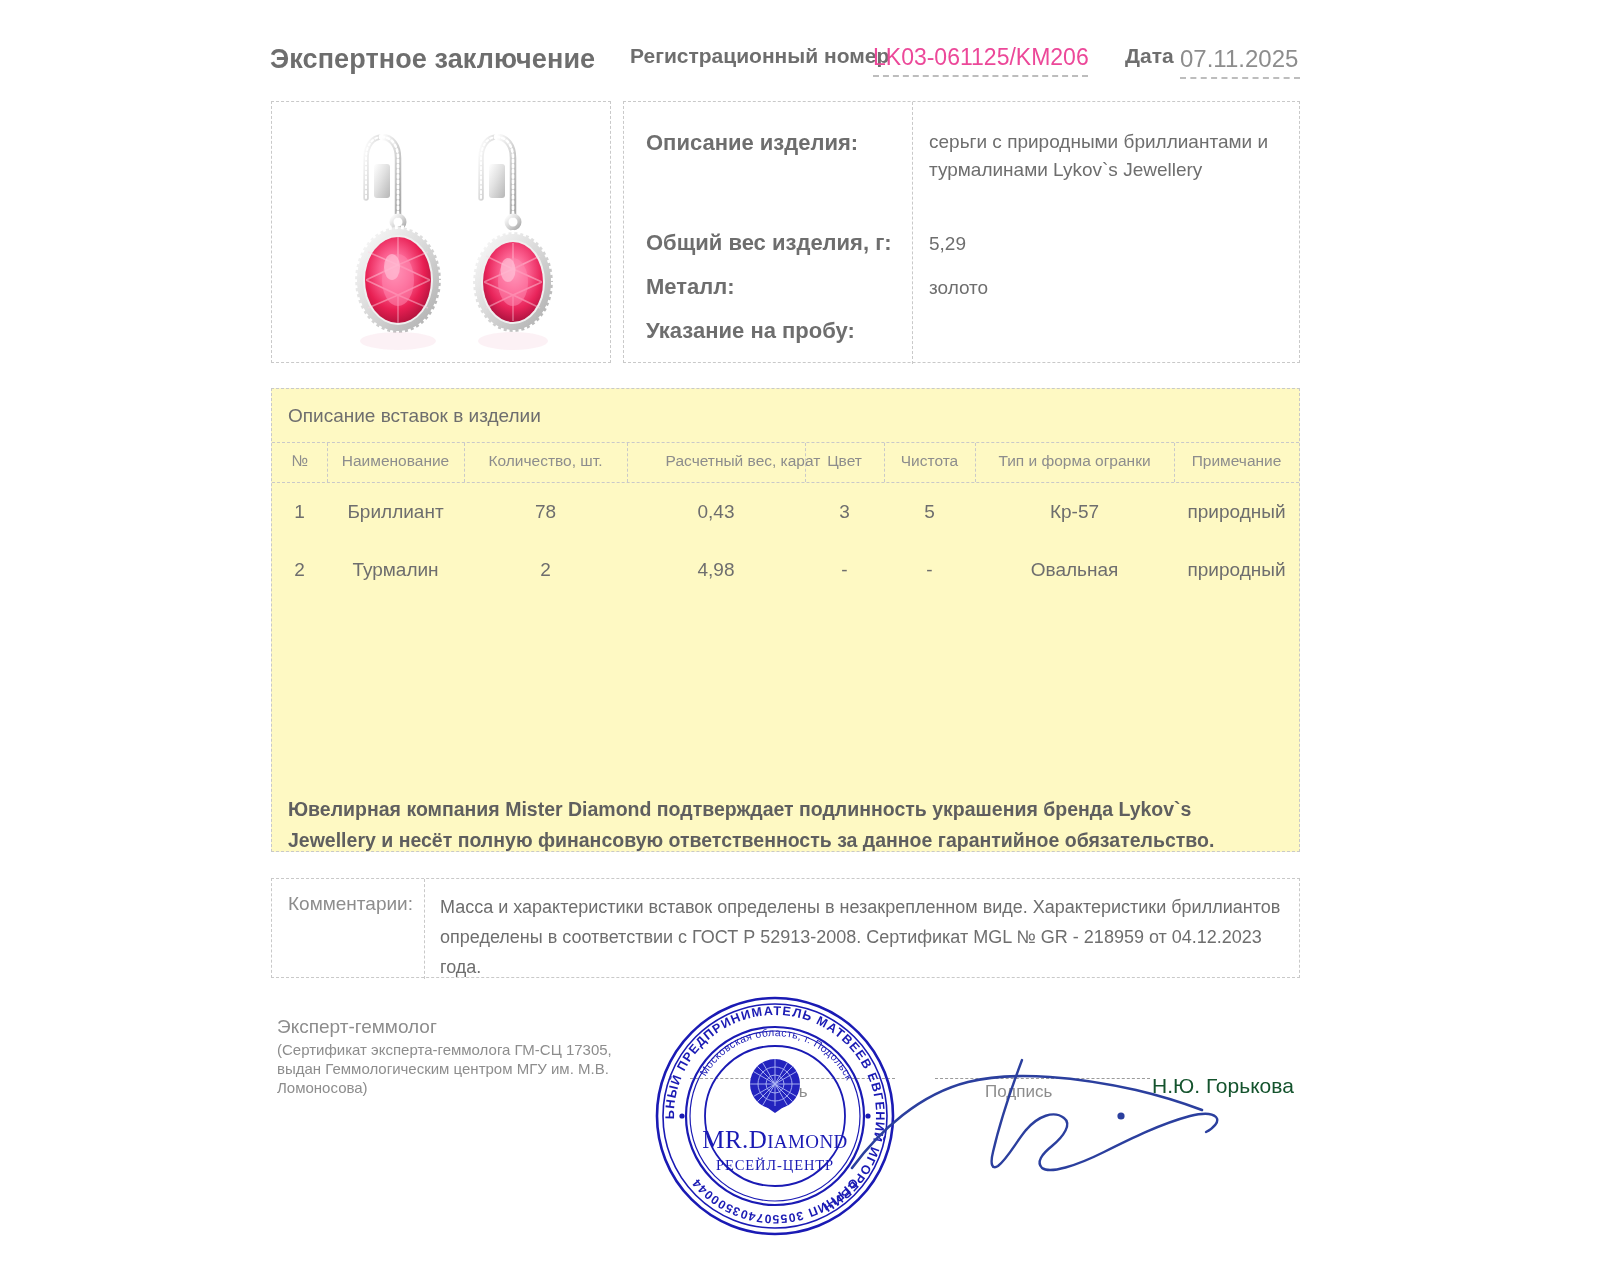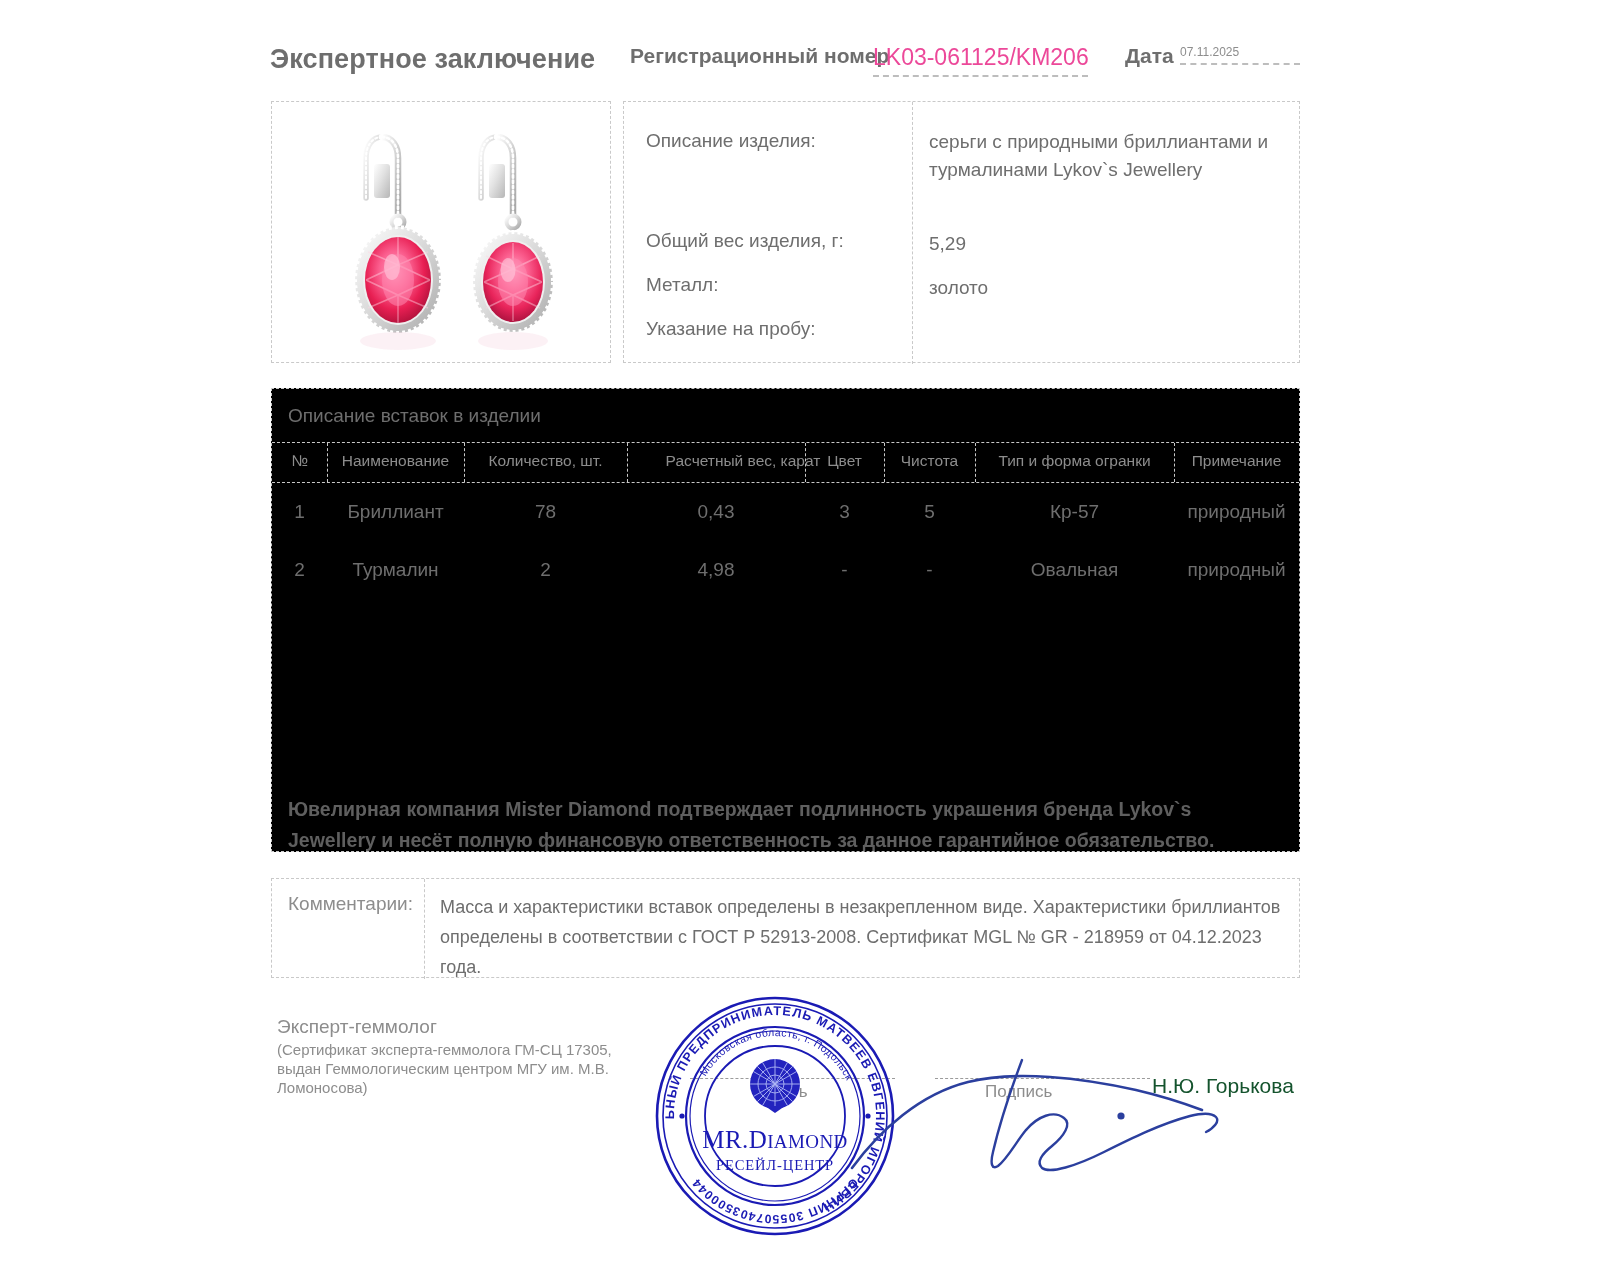--- a/index.html
+++ b/index.html
@@ -67,21 +67,21 @@
     font-size: 21px;
     font-weight: bold;
     color: #6e6e6e;
   }
   .hdr-date-value {
     position: absolute;
     left: 910px;
     top: 7px;
     width: 120px;
     padding-bottom: 4px;
-    font-size: 12px;
+    font-size: 24px;
     color: #8d8d8d;
     border-bottom: 2px dashed #bdbdbd;
     white-space: nowrap;
   }
 
   
   .photo-box {
     position: absolute;
     left: 271px;
     top: 101px;
@@ -105,43 +105,44 @@
     position: absolute;
     left: 288px;
     top: 0;
     width: 0;
     height: 262px;
     border-left: 1px dashed #c9c9c9;
   }
   .info-label {
     position: absolute;
     left: 22px;
-    font-size: 19px;
-    color: #6e6e6e;
-    white-space: nowrap;
+    font-size: 22px;
+    color: #6e6e6e;
+    white-space: nowrap;
+    font-weight: bold;
   }
   .info-value {
     position: absolute;
     left: 305px;
     font-size: 19px;
     color: #6e6e6e;
     line-height: 28px;
     width: 360px;
   }
 
   
   .table-box {
     position: absolute;
     left: 271px;
     top: 388px;
     width: 1029px;
     height: 464px;
     border: 1px dashed #c9c9c9;
     box-sizing: border-box;
-    background: #000000;
+    background: #fef9c3;
   }
   .table-caption {
     position: absolute;
     left: 16px;
     top: 16px;
     font-size: 19px;
     color: #6e6e6e;
   }
   .hdr-sep-top {
     position: absolute;

